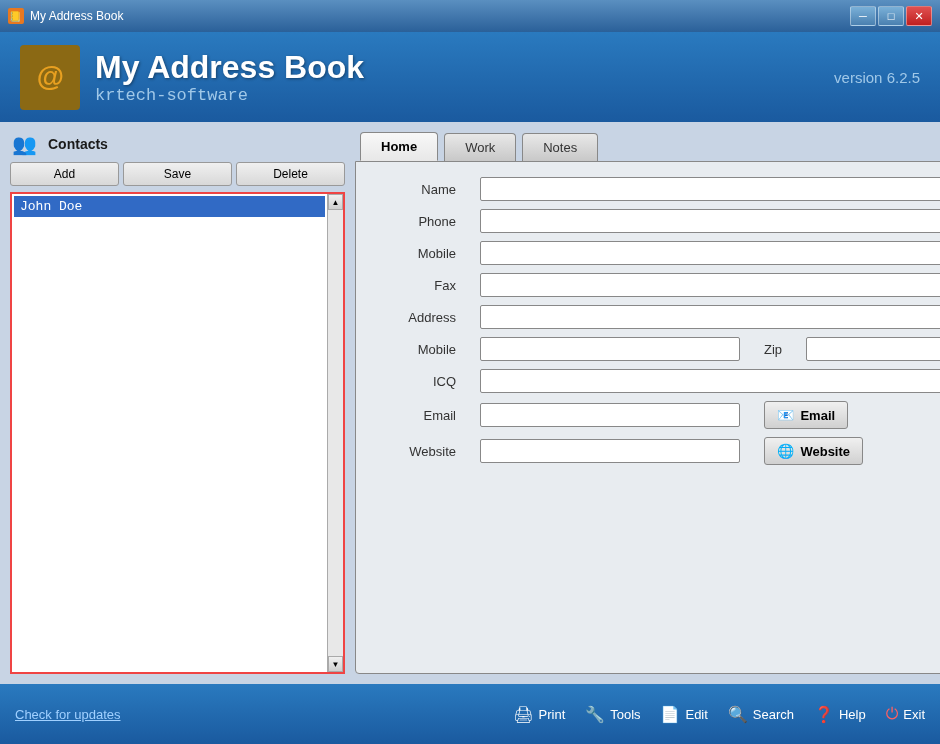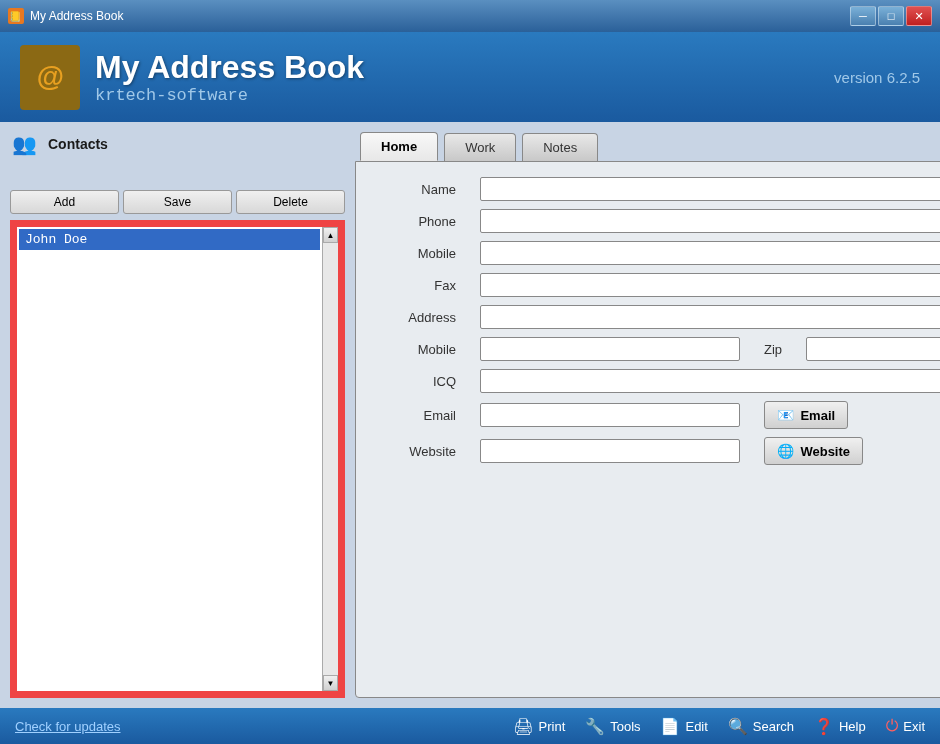--- a/index.html
+++ b/index.html
@@ -150,26 +150,25 @@
     }
     .ctrl-btn {
       flex: 1;
       padding: 4px 8px;
       background: linear-gradient(to bottom, #f0f0f0, #d8d8d8);
       border: 1px solid #999;
       border-radius: 3px;
       cursor: pointer;
       font-size: 12px;
       text-align: center;
-      margin-top: 28px;
     }
     .contacts-list-container {
       flex: 1;
       background: white;
-      border: 7px solid #ef4444;
+      border: 2px solid #ef4444;
       position: relative;
       display: flex;
     }
     .contacts-list {
       flex: 1;
       overflow-y: auto;
       padding: 2px;
     }
     .contact-item {
       padding: 3px 6px;
@@ -310,21 +309,21 @@
       font-weight: bold;
       height: 28px;
       flex-shrink: 0;
     }
     .btn-icon {
       font-size: 14px;
     }
 
     
     .status-bar {
-      height: 36px;
+      height: 60px;
       background: linear-gradient(to bottom, #2a7abf, #1a5a9f);
       display: flex;
       align-items: center;
       padding: 0 15px;
       gap: 0;
       justify-content: space-between;
     }
     .status-link {
       color: #a0d0ff;
       text-decoration: underline;

